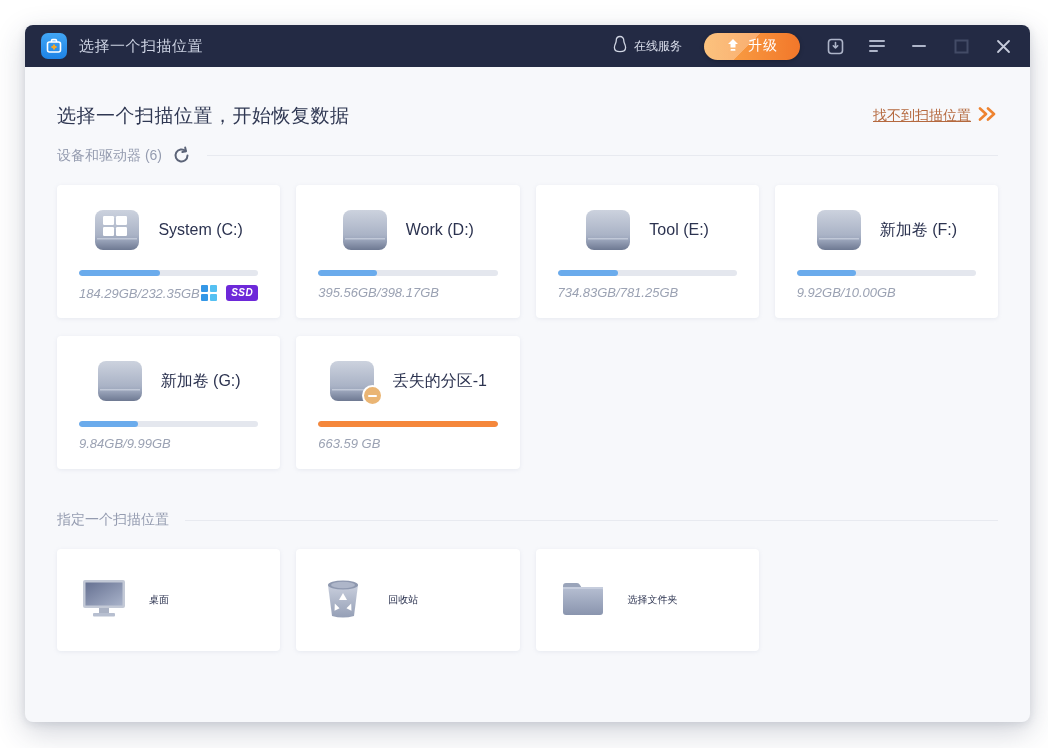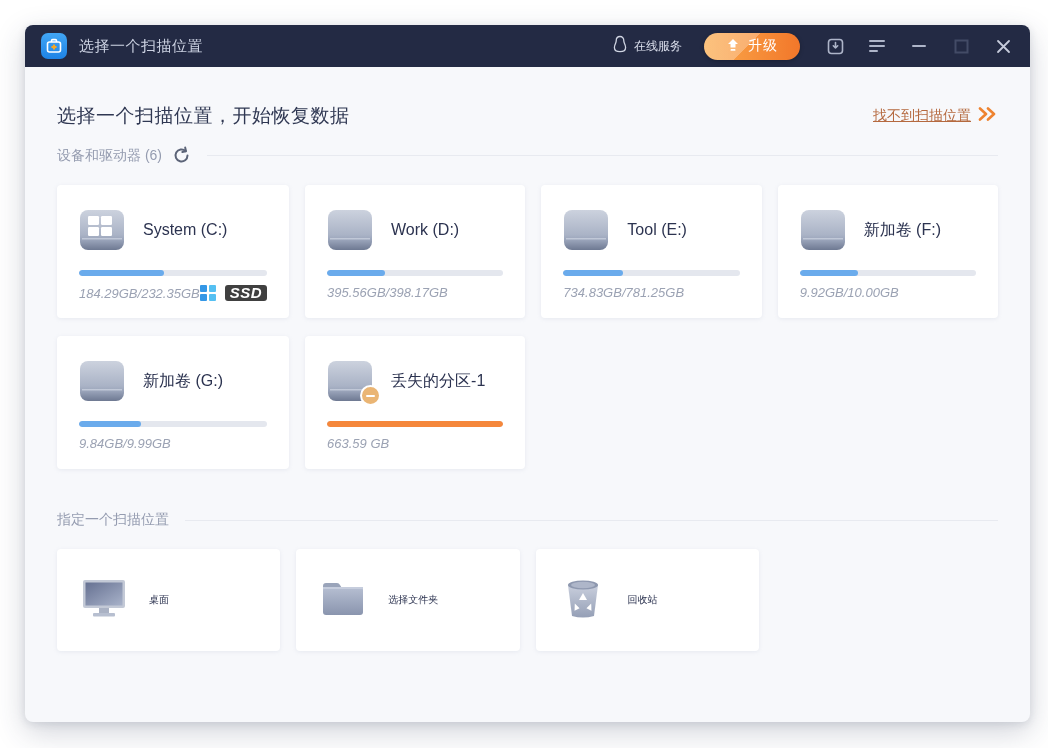--- a/index.html
+++ b/index.html
@@ -38,33 +38,33 @@
   .section-row { margin-top:17px; display:flex; align-items:center; }
   .section-label { font-size:14px; color:#959cb0; white-space:nowrap; }
   .refresh-btn { margin-left:10px; display:inline-flex; cursor:pointer; }
   .divider { flex:1; height:1px; background:#e8eaf0; margin-left:16px; }
   .grid { margin-top:20px; display:grid; grid-template-columns:repeat(4,1fr); gap:18px 16px; }
   .card {
     background:#ffffff; border-radius:4px; box-shadow:0 1px 4px rgba(160,170,195,.18);
     cursor:pointer;
   }
   .drive-card { height:133px; padding:24px 22px 0 22px; }
-  .drive-head { display:flex; align-items:center; gap:18px; }
+  .drive-head { display:flex; align-items:center; gap:18px;justify-content:center; }
   .drive-icon-wrap { position:relative; width:46px; height:42px; flex:0 0 auto; }
   .drive-name { font-size:16px; color:#2c3350; }
   .usage-track { margin-top:19px; height:6px; border-radius:3px; background:#e4e7ee; overflow:hidden; }
   .usage-fill { height:100%; border-radius:3px; background:#6aabec; }
   .drive-meta { margin-top:9px; display:flex; align-items:center; justify-content:space-between;font-style:italic; }
   .drive-size { font-size:13px; color:#9ba2b3; }
   .badges { display:flex; align-items:center; gap:9px; }
   .win-logo { display:grid; grid-template-columns:7px 7px; grid-template-rows:7px 7px; gap:2px; }
   .win-logo i:nth-child(1){background:#3497e6;} .win-logo i:nth-child(2){background:#55c0f2;}
   .win-logo i:nth-child(3){background:#3497e6;} .win-logo i:nth-child(4){background:#55c0f2;}
   .win-logo i { border-radius:1px; }
-  .ssd-badge { background:#404040; color:#fff; font-size:15px; font-weight:bold; letter-spacing:.5px;
+  .ssd-badge { background:#6d28d9; color:#fff; font-size:10px; font-weight:bold; letter-spacing:.5px;
     padding:2px 5px; border-radius:3px; line-height:12px; }
   .lost-badge { position:absolute; right:-8px; bottom:-4px; width:21px; height:21px; border-radius:50%;
     background:#eab574; border:2px solid #ffffff; display:flex; align-items:center; justify-content:center; }
   .lost-badge i { display:block; width:9px; height:2px; background:#ffffff; border-radius:1px; }
   .loc-card { height:102px; display:flex; align-items:center; padding-left:24px; gap:22px; }
   .loc-label { font-size:10px; color:#2c3350; }
   .locations-row { margin-top:42px; }
 </style>
 </head>
 <body>
@@ -382,20 +382,44 @@
                 </linearGradient>
               </defs>
         <rect x="2" y="3" width="42" height="28" rx="2" fill="#c3c9d6"></rect>
         <rect x="4.5" y="5.5" width="37" height="23" fill="url(#mg)"></rect>
         <rect x="18" y="31" width="10" height="5" fill="#aab2c4"></rect>
         <rect x="12" y="36" width="22" height="3.5" rx="1" fill="#b7bfd0"></rect>
       </svg>
     </span>
 
     <span class="loc-label">桌面</span>
+  </div>
+
+  <div class="card loc-card">
+
+    <span>
+      <svg width="46" height="42" viewBox="0 0 46 42">
+        <defs>
+                <linearGradient id="bg1" x1="0" y1="0" x2="0" y2="1">
+          <stop offset="0" stop-color="#c9cfdd"></stop>
+                  <stop offset="1" stop-color="#959fb6"></stop>
+                </linearGradient>
+              </defs>
+        <path d="M8 8 L38 8 L34 39 Q23 42 12 39 Z" fill="url(#bg1)"></path>
+        <ellipse cx="23" cy="8" rx="15" ry="4.5" fill="#8e98af"></ellipse>
+        <ellipse cx="23" cy="8" rx="12" ry="3.2" fill="#aeb6c9"></ellipse>
+        <g fill="#ffffff" transform="translate(23,24)">
+          <path d="M0 -8 L4 -1 L-4 -1 Z"></path>
+          <path d="M-7 5 L-1 8 L-5 12 Z" transform="rotate(18)"></path>
+          <path d="M7 5 L1 8 L5 12 Z" transform="rotate(-18)"></path>
+        </g>
+      </svg>
+    </span>
+
+    <span class="loc-label">回收站</span>
   </div>
 
   <div class="card loc-card">
 
     <span>
       <svg width="46" height="40" viewBox="0 0 46 40">
         <defs>
                 <linearGradient id="fg" x1="0" y1="0" x2="0" y2="1">
           <stop offset="0" stop-color="#b4bdd0"></stop>
                   <stop offset="1" stop-color="#8license1"></stop>
@@ -405,40 +429,16 @@
                   <stop offset="1" stop-color="#8a95ae"></stop>
                 </linearGradient>
               </defs>
         <path d="M3 8 Q3 5 6 5 L17 5 Q19 5 20 7 L21.5 9.5 L3 9.5 Z" fill="#9aa4ba"></path>
         <rect x="3" y="9" width="40" height="28" rx="3" fill="url(#fg2)"></rect>
         <rect x="3" y="9" width="40" height="2" fill="#c6cddd"></rect>
       </svg>
     </span>
     <span class="loc-label">选择文件夹</span>
   </div>
-
-  <div class="card loc-card">
-
-    <span>
-      <svg width="46" height="42" viewBox="0 0 46 42">
-        <defs>
-                <linearGradient id="bg1" x1="0" y1="0" x2="0" y2="1">
-          <stop offset="0" stop-color="#c9cfdd"></stop>
-                  <stop offset="1" stop-color="#959fb6"></stop>
-                </linearGradient>
-              </defs>
-        <path d="M8 8 L38 8 L34 39 Q23 42 12 39 Z" fill="url(#bg1)"></path>
-        <ellipse cx="23" cy="8" rx="15" ry="4.5" fill="#8e98af"></ellipse>
-        <ellipse cx="23" cy="8" rx="12" ry="3.2" fill="#aeb6c9"></ellipse>
-        <g fill="#ffffff" transform="translate(23,24)">
-          <path d="M0 -8 L4 -1 L-4 -1 Z"></path>
-          <path d="M-7 5 L-1 8 L-5 12 Z" transform="rotate(18)"></path>
-          <path d="M7 5 L1 8 L5 12 Z" transform="rotate(-18)"></path>
-        </g>
-      </svg>
-    </span>
-
-    <span class="loc-label">回收站</span>
-  </div>
 </div>
 
   </div>
 </div>
 
 </body></html>

